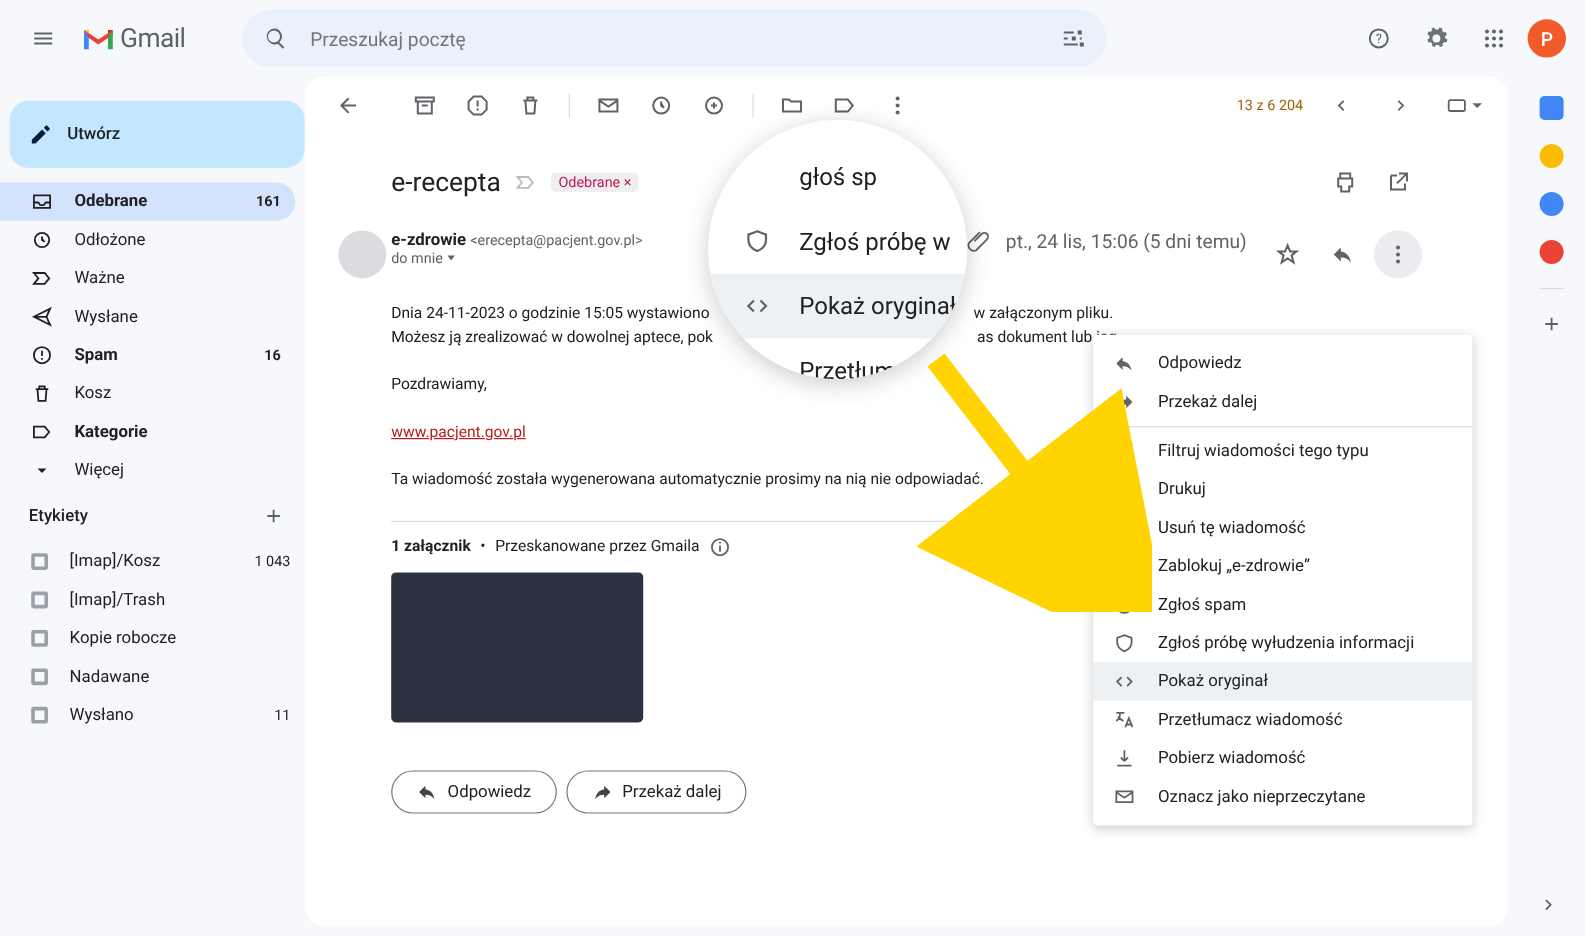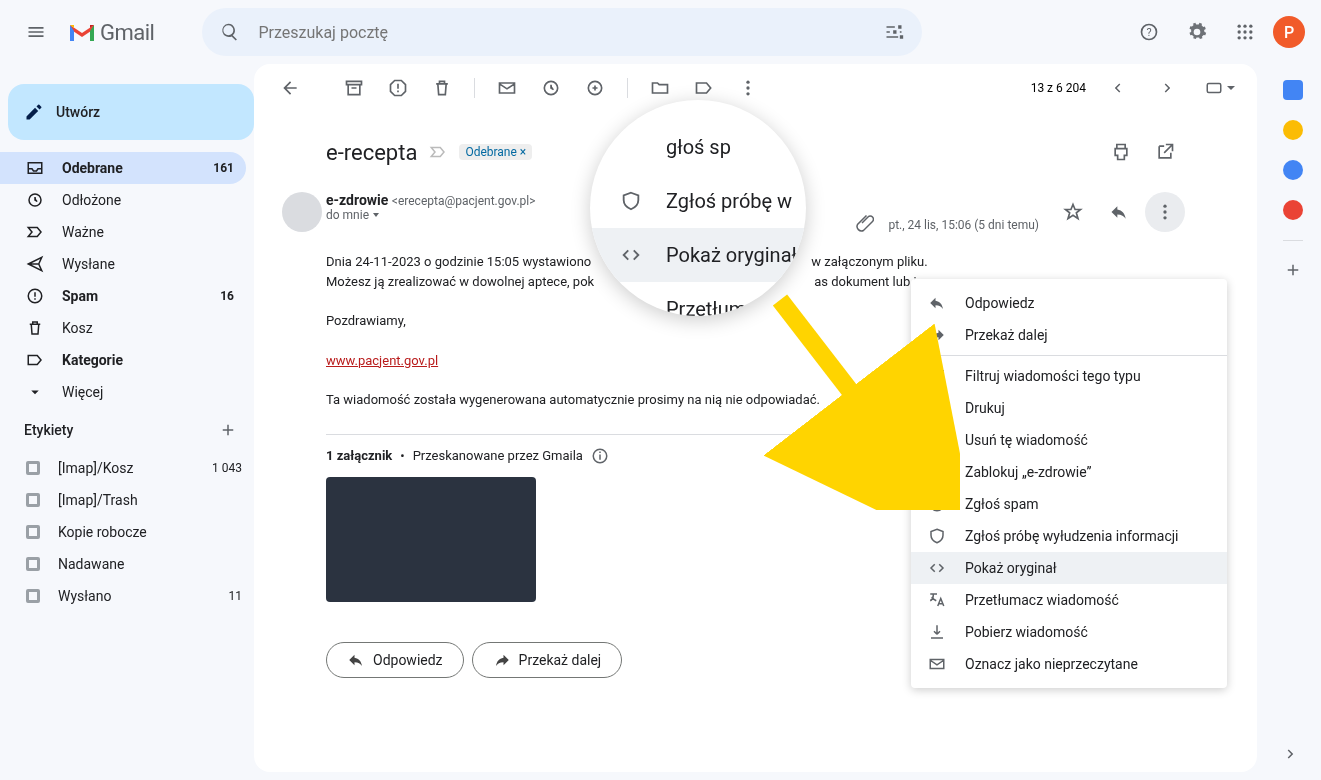--- a/index.html
+++ b/index.html
@@ -18,33 +18,33 @@
 .nav-item{height:32px;margin:0 8px 0 0;padding:0 12px 0 26px;border-radius:0 16px 16px 0;display:flex;align-items:center;gap:18px;cursor:pointer;font-size:14px;color:#202124}
 .nav-item.active{background:#d3e3fd;font-weight:700}
 .nav-item .count{margin-left:auto;font-size:12px}
 .nav-item.bold{font-weight:700}
 .labels-header{display:flex;align-items:center;justify-content:space-between;padding:8px 12px 8px 24px;font-size:14px;font-weight:500}
 .label-item{height:32px;padding:0 12px 0 26px;display:flex;align-items:center;gap:18px;cursor:pointer;font-size:14px}
 .label-dot{width:14px;height:14px;border:3px solid #9aa0a6;border-radius:2px}
 .content{flex:1;background:#fff;border-radius:16px;margin:0 8px 8px 0;overflow:hidden;position:relative}
 .toolbar{height:48px;display:flex;align-items:center;padding:0 16px;gap:4px}
 .tb-sep{width:1px;height:20px;background:#dadce0;margin:0 8px}
-.tb-right{margin-left:auto;display:flex;align-items:center;gap:11px;font-size:12px;color:#000000}
+.tb-right{margin-left:auto;display:flex;align-items:center;gap:11px;font-size:12px;color:#a16207}
 .email{padding:8px 72px}
 .subject-row{display:flex;align-items:center;gap:12px;padding:12px 0}
 .subject{font-size:22px;font-weight:400}
-.chip{font-size:12px;background:#eee;border-radius:4px;padding:1px 6px;color:#0369a1}
+.chip{font-size:12px;background:#eee;border-radius:4px;padding:1px 6px;color:#be185d}
 .sender-row{display:flex;align-items:flex-start;gap:4px;margin-top:8px;margin-left:-44px;position:relative}
 .sender-avatar{width:40px;height:40px;border-radius:50%;background:#dadce0}
 .sender-meta{flex:1}
 .sender-name{font-size:14px}
 .sender-name b{font-weight:700}
 .sender-email{color:#5f6368;font-size:12px}
 .to-line{font-size:12px;color:#5f6368;display:flex;align-items:center;gap:4px}
-.date-actions{display:flex;align-items:flex-end;gap:6px;color:#5f6368;font-size:12px}
+.date-actions{display:flex;align-items:flex-start;gap:6px;color:#5f6368;font-size:16px}
 .body-text{font-size:13px;margin-top:20px;line-height:1.5}
 .body-text p{margin:0}
 .body-text .mt{margin-top:20px}
 .link{color:#b91c1c;text-decoration:underline;font-size:13px}
 .divider{border-top:1px solid #dadce0;margin-top:24px}
 .attach-header{display:flex;align-items:center;gap:8px;font-size:13px;padding:12px 0}
 .attach-header b{font-weight:700}
 .attach-tile{width:210px;height:125px;background:#2b3340;border-radius:4px}
 .actions-row{display:flex;gap:8px;margin-top:40px}
 .pill-btn{height:36px;padding:0 20px;border:1px solid #747775;border-radius:18px;display:flex;align-items:center;gap:8px;cursor:pointer;font-size:14px;background:#fff}

